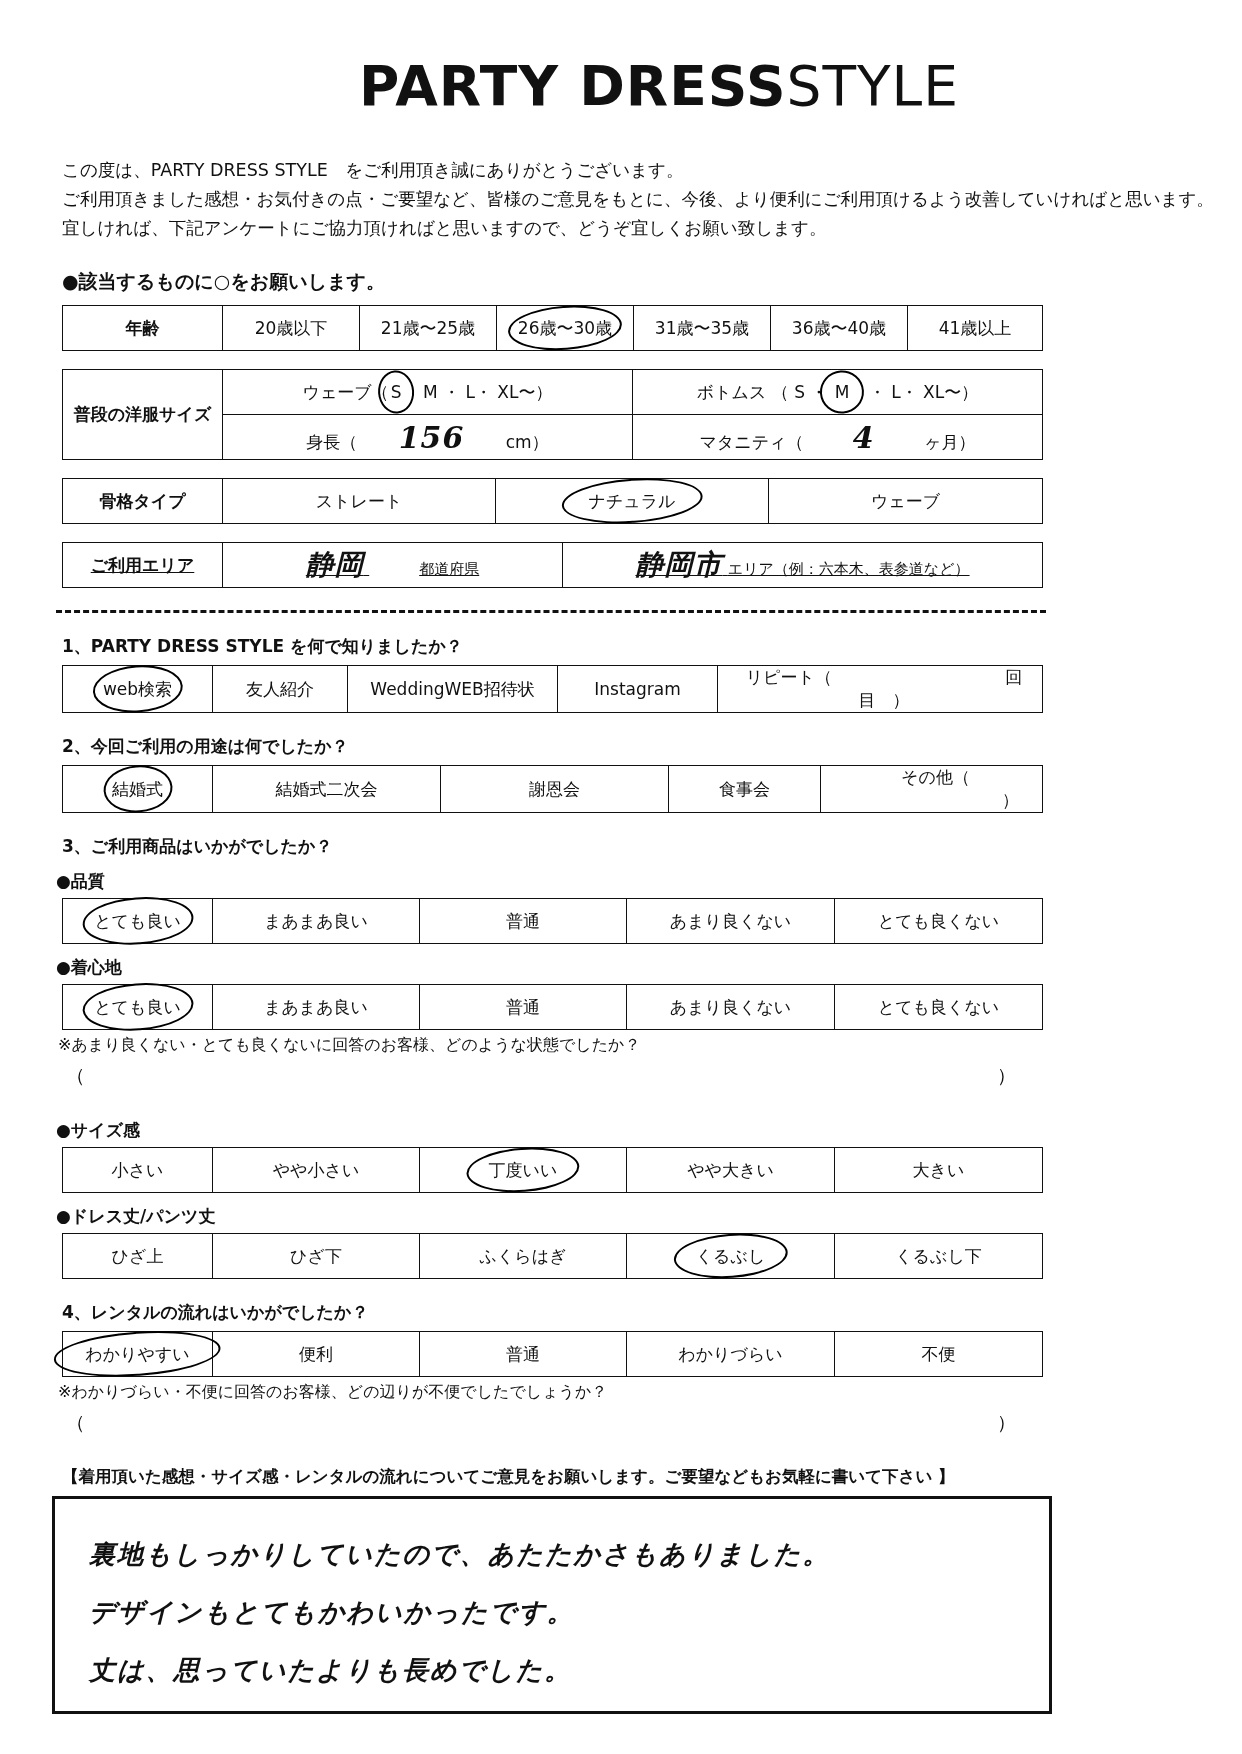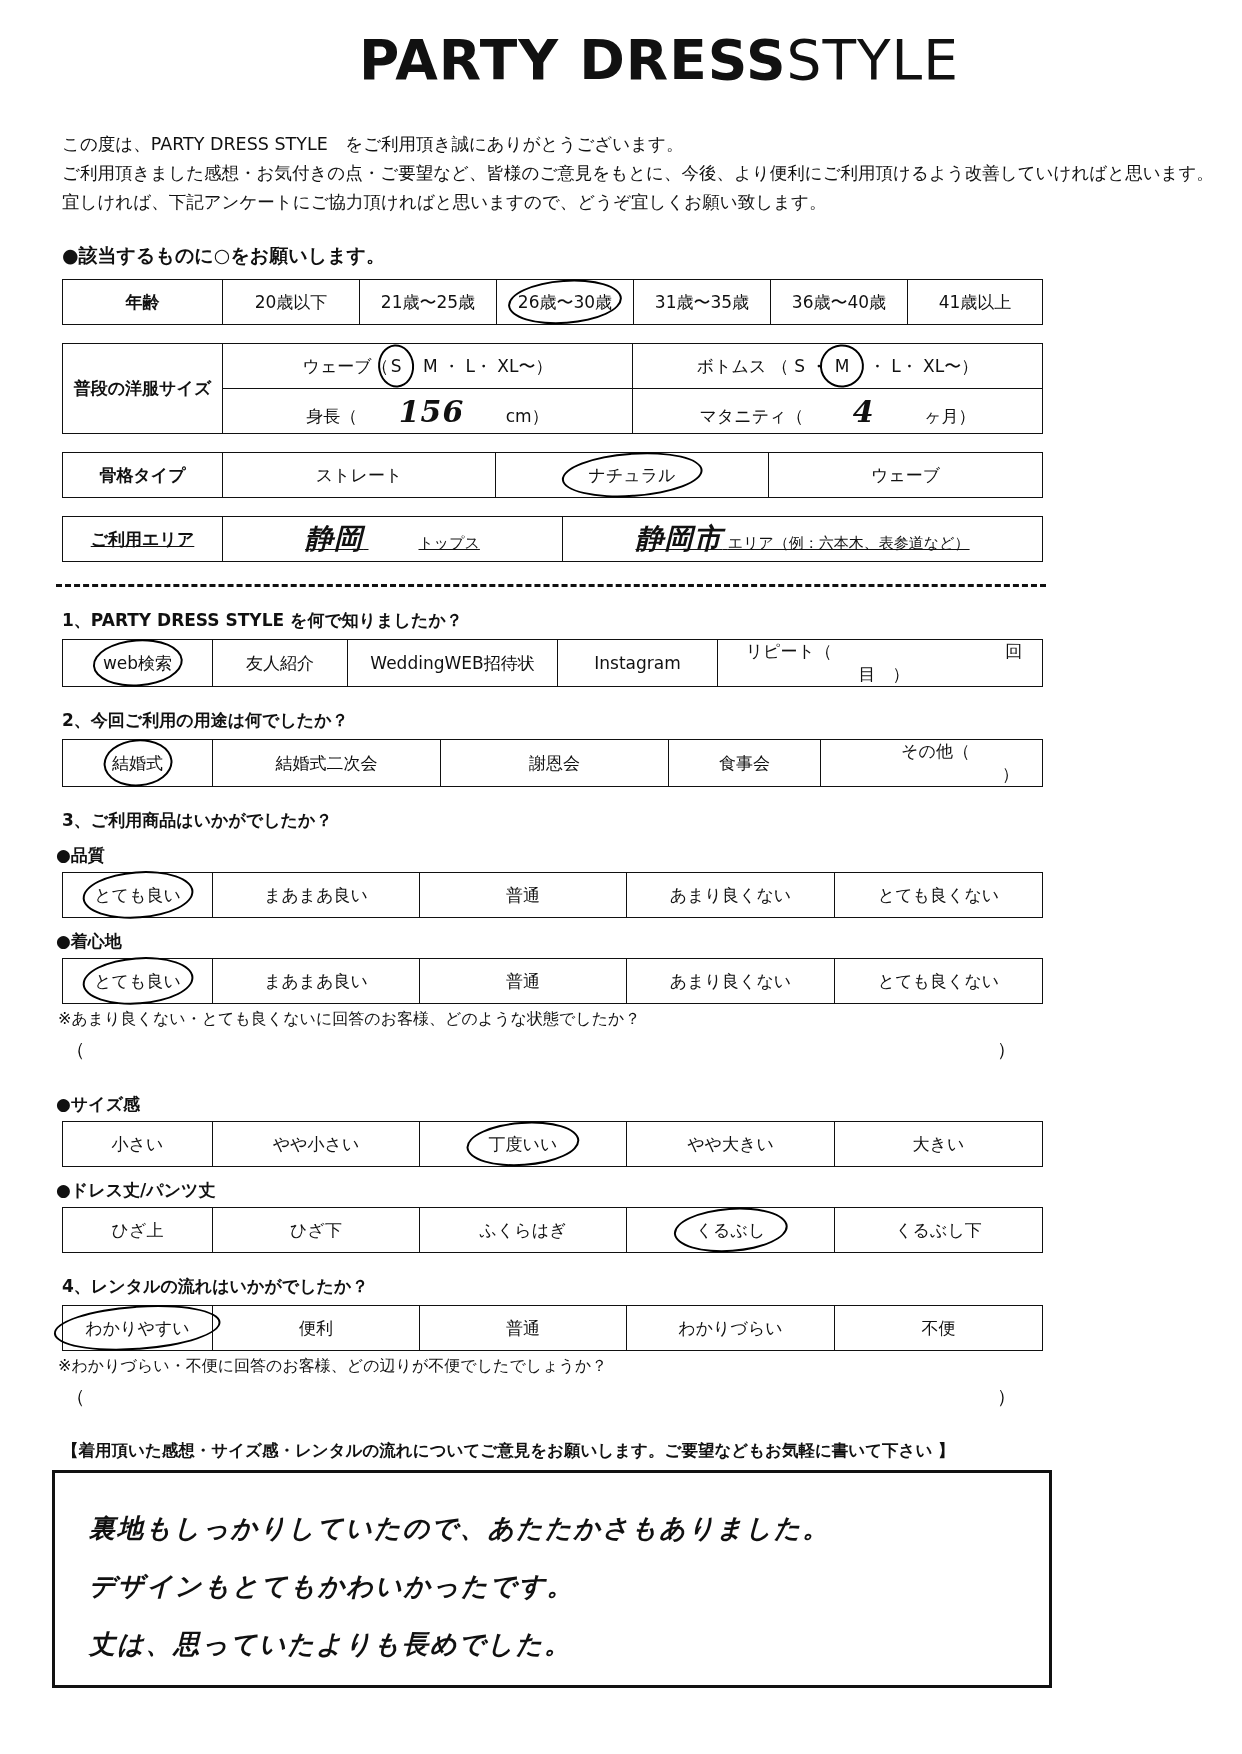--- a/index.html
+++ b/index.html
@@ -19,21 +19,21 @@
     position: relative;
     width: 1242px;
     height: 1754px;
     padding: 0;
     box-sizing: border-box;
   }
 
   
   .brand {
     text-align: center;
-    padding-top: 28px;
+    padding-top: 54px;
     padding-left: 60px;
     letter-spacing: 0px;
     white-space: nowrap;
     margin-left: 16px;
   }
   .brand .b1 {
     font-size: 55px;
     font-weight: 700;
     letter-spacing: 1px;
   }
@@ -261,21 +261,21 @@
     <colgroup>
         <col style="width:160px">
         <col style="width:340px">
         <col style="width:480px">
       </colgroup>
     <tbody>
         <tr class="tall">
       <td class="lbl">ご利用エリア</td>
       <td>
         <span class="hand" style="font-size:28px;">静岡</span>
-        <span style="font-size:15px; margin-left:50px;">トップス</span>
+        <span style="font-size:15px; margin-left:50px;">都道府県</span>
       </td>
       <td>
         <span class="hand" style="font-size:28px;">静岡市</span>
         <span style="font-size:15px; ">エリア（例：六本木、表参道など）</span>
       </td>
     </tr>
   </tbody>
     </table>
 
   <div class="divider"></div>

